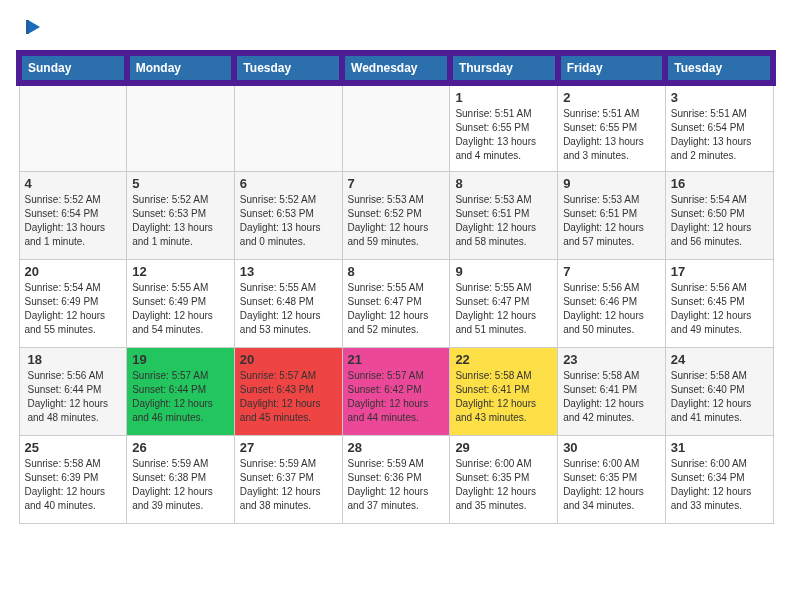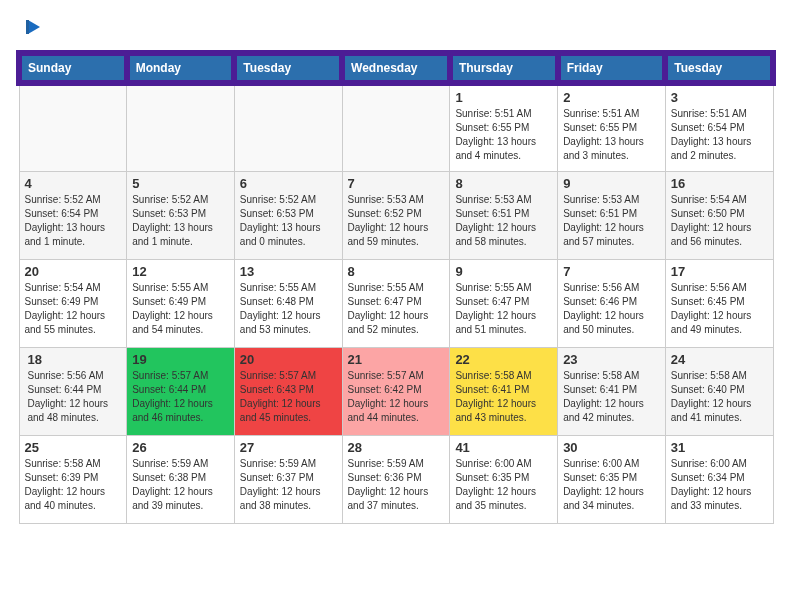--- a/index.html
+++ b/index.html
@@ -259,21 +259,21 @@
 Daylight: 12 hours
 and 46 minutes.</div>
         </td>
         <td style="background: #ef4444;">
           <div class="day-number">20</div>
           <div class="day-info" style="white-space: pre-line;">Sunrise: 5:57 AM
 Sunset: 6:43 PM
 Daylight: 12 hours
 and 45 minutes.</div>
         </td>
-        <td style="background: #fca5a5;">
+        <td style="background: #ec4899;">
           <div class="day-number">21</div>
           <div class="day-info" style="white-space: pre-line;">Sunrise: 5:57 AM
 Sunset: 6:42 PM
 Daylight: 12 hours
 and 44 minutes.</div>
         </td>
         <td style="background: #fde047;">
           <div class="day-number">22</div>
           <div class="day-info" style="white-space: pre-line;">Sunrise: 5:58 AM
 Sunset: 6:41 PM
@@ -318,21 +318,21 @@
 and 38 minutes.</div>
         </td>
         <td>
           <div class="day-number">28</div>
           <div class="day-info" style="white-space: pre-line;">Sunrise: 5:59 AM
 Sunset: 6:36 PM
 Daylight: 12 hours
 and 37 minutes.</div>
         </td>
         <td>
-          <div class="day-number">41</div>
+          <div class="day-number">29</div>
           <div class="day-info" style="white-space: pre-line;">Sunrise: 6:00 AM
 Sunset: 6:35 PM
 Daylight: 12 hours
 and 35 minutes.</div>
         </td>
         <td>
           <div class="day-number">30</div>
           <div class="day-info" style="white-space: pre-line;">Sunrise: 6:00 AM
 Sunset: 6:35 PM
 Daylight: 12 hours

